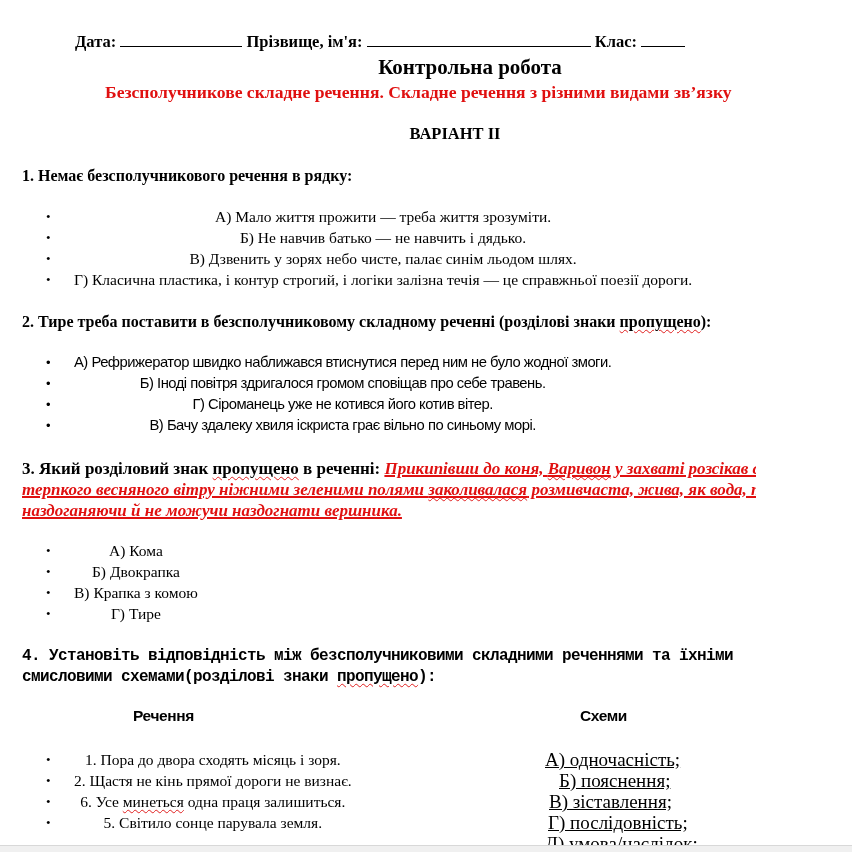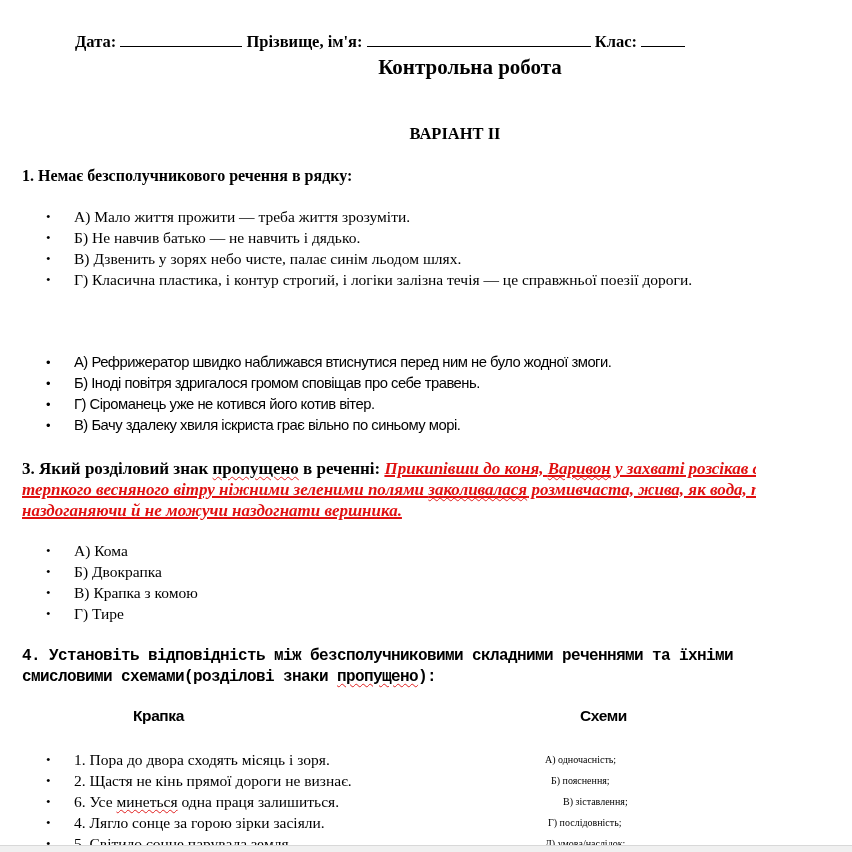--- a/index.html
+++ b/index.html
@@ -8,93 +8,96 @@
     font-family:"Liberation Serif", "DejaVu Serif", serif; color:#000;
   }
   .page { position:absolute; left:0; top:0; width:756px; height:845px; overflow:hidden; }
   .abs { position:absolute; white-space:nowrap; }
   .hdr { left:75px; top:32px; font-size:16.5px; font-weight:bold; }
   .hdr .blank { display:inline-block; border-bottom:1px solid #000; height:14px; vertical-align:baseline; }
   .title { left:0; width:940px; text-align:center; top:55px; font-size:21px; font-weight:bold; }
   .subtitle { left:105px; top:82px; font-size:17.6px; font-weight:bold; color:#e01010; }
   .variant { left:0; width:910px; text-align:center; top:124px; font-size:16.5px; font-weight:bold; }
   .q { left:22px; font-size:16px; font-weight:bold; }
-  ul.opts { position:absolute; margin:0; padding:0; list-style:none; left:46px; }
+  ul.opts { position:absolute; margin:0; padding:0; list-style:none; left:46px;text-align:center; }
   ul.opts li { position:relative; padding-left:28px; font-size:15.5px; height:21px; line-height:21px; white-space:nowrap; }
   ul.opts li::before { content:"\2022"; position:absolute; left:0; top:0; font-size:13px; }
   ul.narrow li { font-family:"Liberation Sans", sans-serif; font-stretch:condensed; letter-spacing:-0.5px; font-size:14.8px; }
   .q3 { left:22px; top:458px; width:815px; font-size:17px; line-height:21px; white-space:normal; }
   .q3 .lead { font-weight:bold; }
   .q3 .quote { color:#e01010; font-weight:bold; font-style:italic; text-decoration:underline; text-decoration-thickness:1.5px; }
   .squig { text-decoration:underline wavy #e02020; text-decoration-thickness:1px; text-underline-offset:2px; }
   .q4 { left:22px; top:646px; width:810px; font-size:16px; line-height:21px; white-space:normal; font-weight:bold;
         font-family:Liberation Mono, monospace; letter-spacing:-0.6px; font-stretch:condensed; }
   .colhdr { top:707px; font-size:15.5px; font-weight:bold; font-family:"Liberation Sans", sans-serif; letter-spacing:-0.4px; }
   .schemes { position:absolute; left:545px; top:749px; }
-  .schemes div { font-size:10px; height:21px; line-height:21px; white-space:nowrap; }
+  .schemes div { font-size:19px; height:21px; line-height:21px; white-space:nowrap;text-decoration:underline; }
   .bottombar { position:absolute; left:0; top:845px; width:852px; height:7px; background:#f0f0f0; border-top:1px solid #d8d8d8; }
 </style>
 </head>
 <body>
 
 <div class="page">
 
   <div class="abs hdr">
     <span>Дата:</span>
     <span class="blank" style="width:122px"></span>
     <span>Прізвище, ім'я:</span>
     <span class="blank" style="width:224px"></span>
     <span>Клас:</span>
     <span class="blank" style="width:44px"></span>
   </div>
 
   <div class="abs title">Контрольна робота</div>
+  <div class="abs subtitle">Безсполучникове складне речення. Складне речення з різними видами зв’язку</div>
   <div class="abs variant">ВАРІАНТ ІІ</div>
 
   <div class="abs q" style="top:167px">1. Немає безсполучникового речення в рядку:</div>
   <ul class="opts" style="top:206px">
     <li>А) Мало життя прожити — треба життя зрозуміти.</li>
     <li>Б) Не навчив батько — не навчить і дядько.</li>
     <li>В) Дзвенить у зорях небо чисте, палає синім льодом шлях.</li>
     <li>Г) Класична пластика, і контур строгий, і логіки залізна течія — це справжньої поезії дороги.</li>
   </ul>
 
+  <div class="abs q" style="top:313px">
+    <span>2. Тире треба поставити в безсполучниковому складному реченні (розділові знаки </span><span class="squig">пропущено</span><span>):</span>
+  </div>
   <ul class="opts narrow" style="top:352px">
     <li>А) Рефрижератор швидко наближався втиснутися перед ним не було жодної змоги.</li>
     <li>Б) Іноді повітря здригалося громом сповіщав про себе травень.</li>
     <li>Г) Сіроманець уже не котився його котив вітер.</li>
     <li>В) Бачу здалеку хвиля іскриста грає вільно по синьому морі.</li>
   </ul>
 
   <div class="abs q3">
     <span class="lead"><span>3. Який розділовий знак </span><span class="squig">пропущено</span><span> в реченні: </span></span><span class="quote"><span>Прикипівши до коня, </span><span class="squig">Варивон</span><span> у захваті розсікав струмені терпкого весняного вітру ніжними зеленими полями </span><span class="squig">заколивалася</span><span> розмивчаста, жива, як вода, тінь, наздоганяючи й не можучи наздогнати вершника.</span></span>
   </div>
   <ul class="opts" style="top:540px">
     <li>А) Кома</li>
     <li>Б) Двокрапка</li>
     <li>В) Крапка з комою</li>
     <li>Г) Тире</li>
   </ul>
 
   <div class="abs q4">
     <span>4. Установіть відповідність між безсполучниковими складними реченнями та їхніми смисловими схемами(розділові знаки </span><span class="squig">пропущено</span><span>):</span>
   </div>
-  <div class="abs colhdr" style="left:133px">Крапка</div>
+  <div class="abs colhdr" style="left:133px">Речення</div>
   <div class="abs colhdr" style="left:580px">Схеми</div>
 
   <ul class="opts" style="top:749px">
     <li>1. Пора до двора сходять місяць і зоря.</li>
     <li>2. Щастя не кінь прямої дороги не визнає.</li>
     <li><span>6. Усе </span><span class="squig">минеться</span><span> одна праця залишиться.</span></li>
-    <li>4. Лягло сонце за горою зірки засіяли.</li>
     <li>5. Світило сонце парувала земля.</li>
   </ul>
 
   <div class="schemes">
     <div style="margin-left:0">А) одночасність;</div>
-    <div style="margin-left:6px">Б) пояснення;</div>
-    <div style="margin-left:18px">В) зіставлення;</div>
+    <div style="margin-left:14px">Б) пояснення;</div>
+    <div style="margin-left:4px">В) зіставлення;</div>
     <div style="margin-left:3px">Г) послідовність;</div>
     <div style="margin-left:0">Д) умова/наслідок;</div>
   </div>
 </div>
 
 <div class="bottombar"></div>
 
 </body></html>

